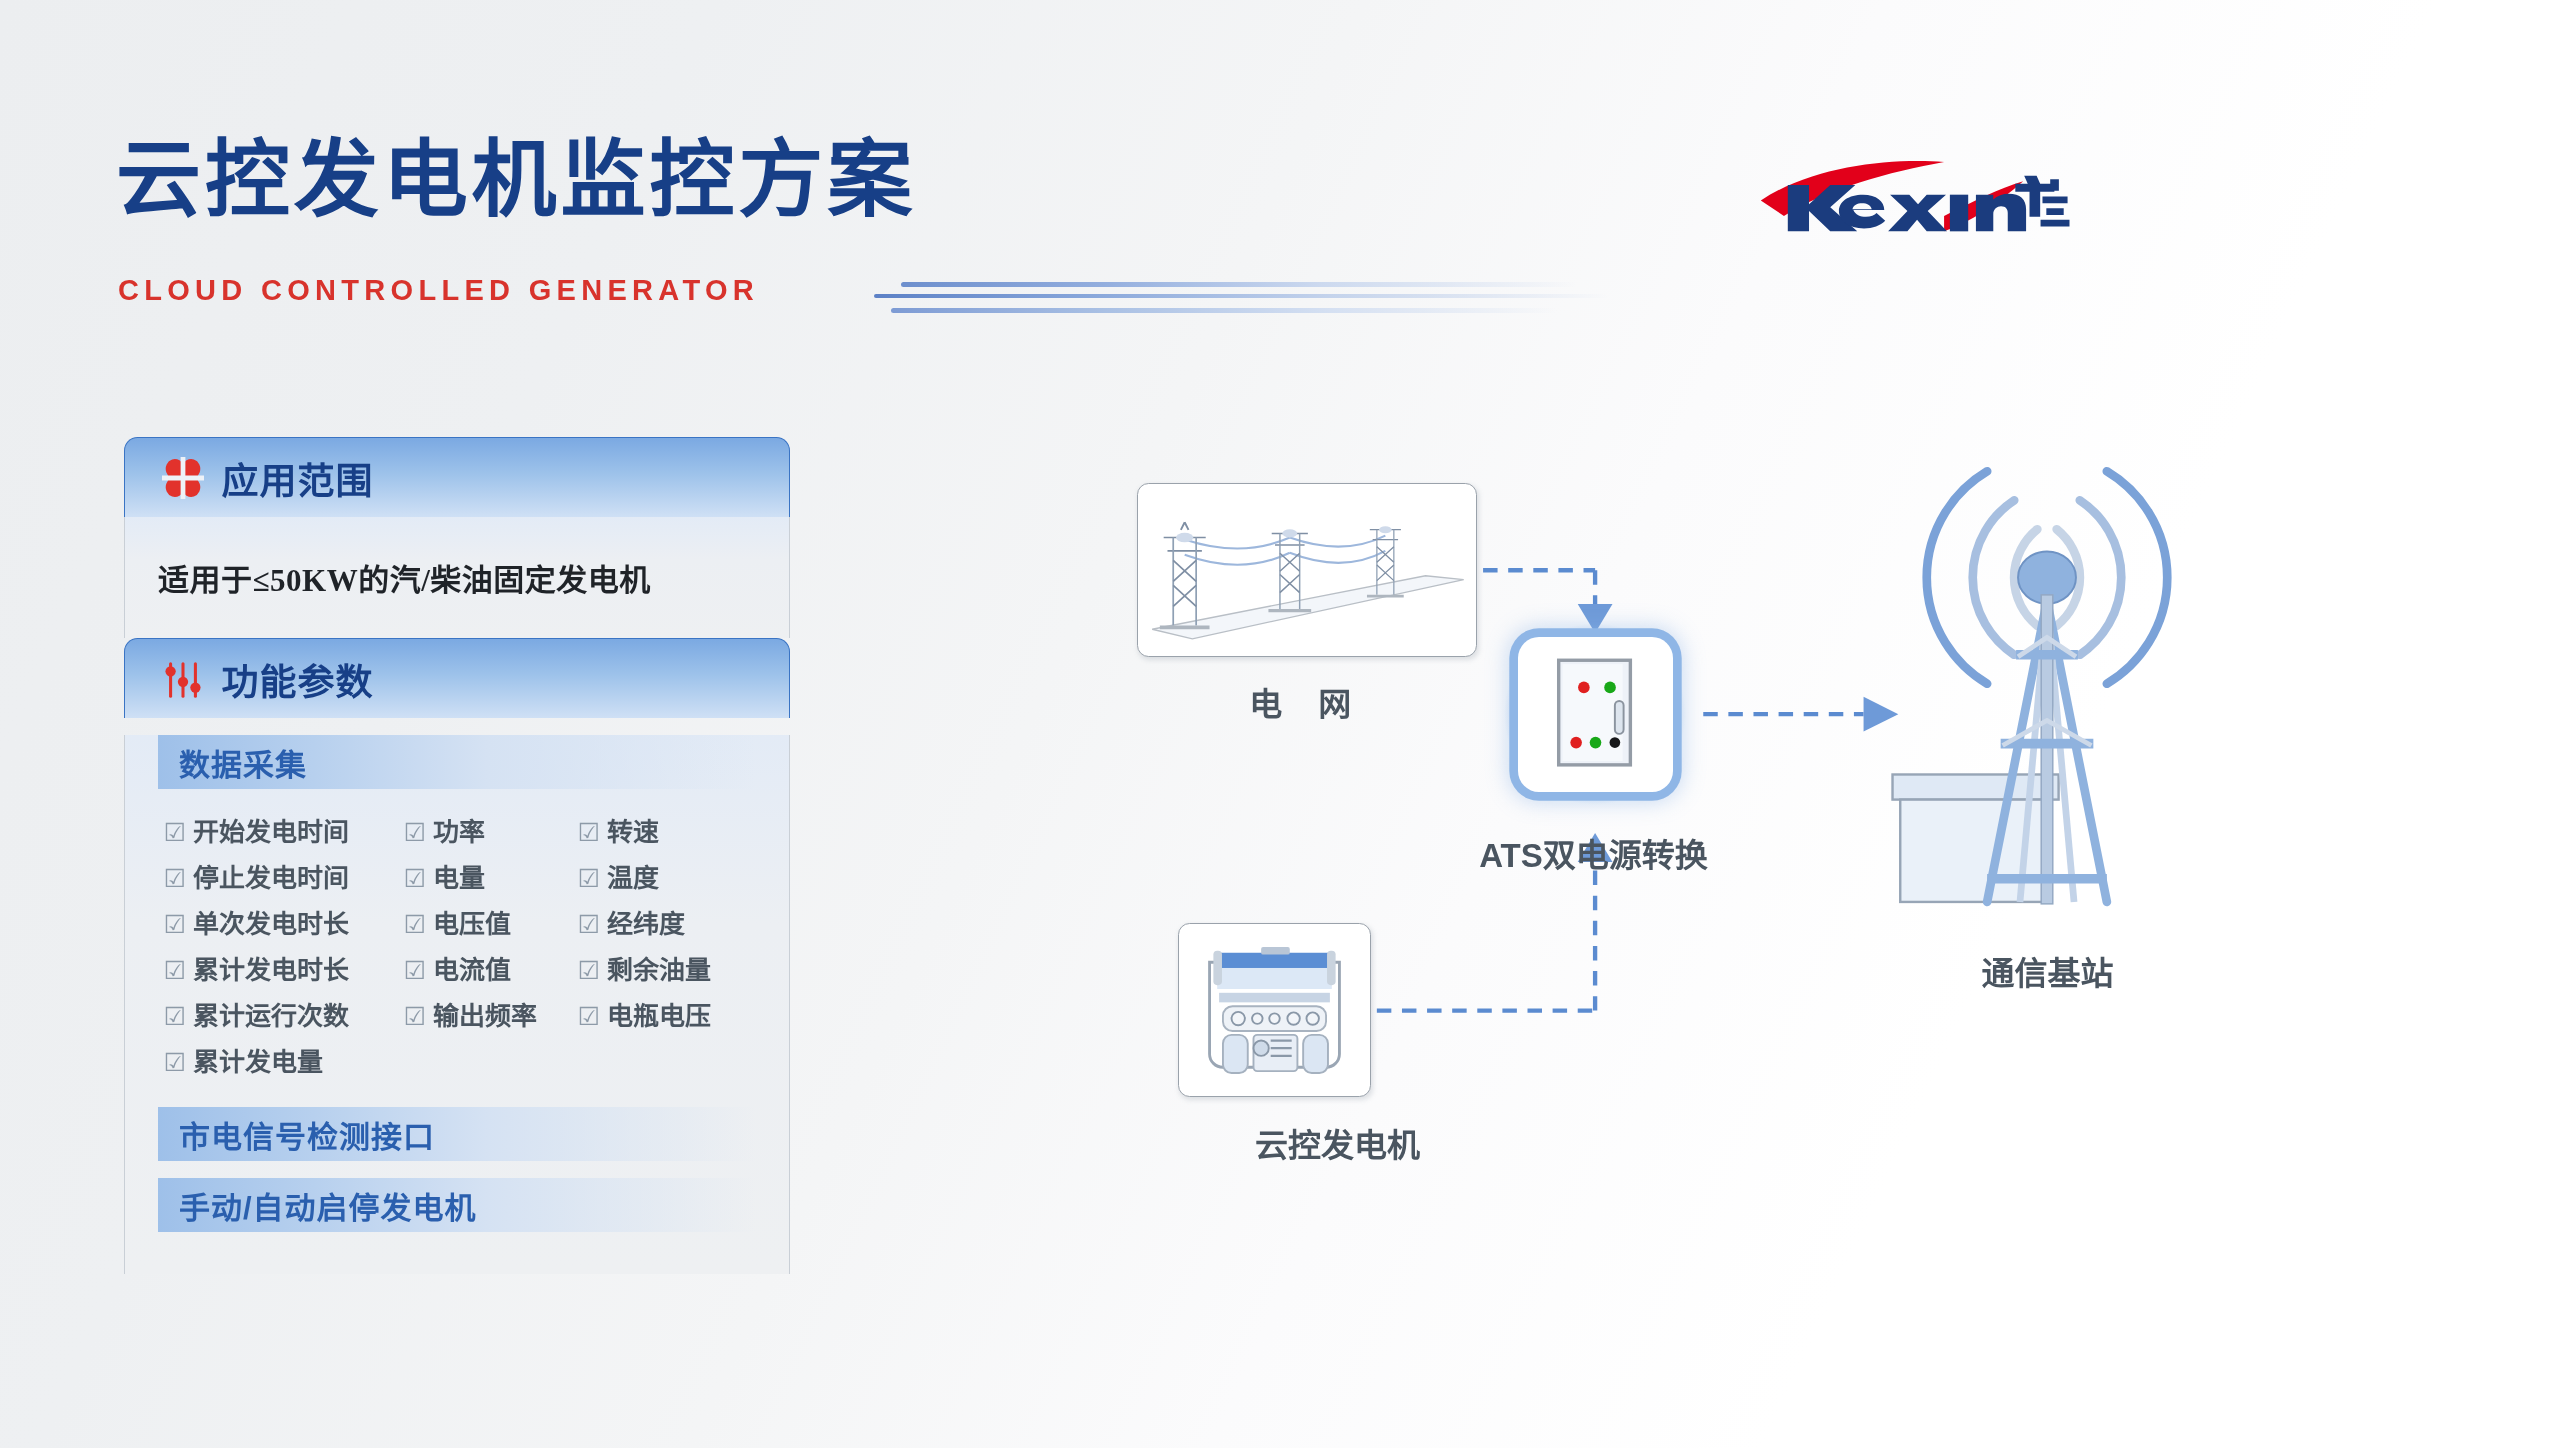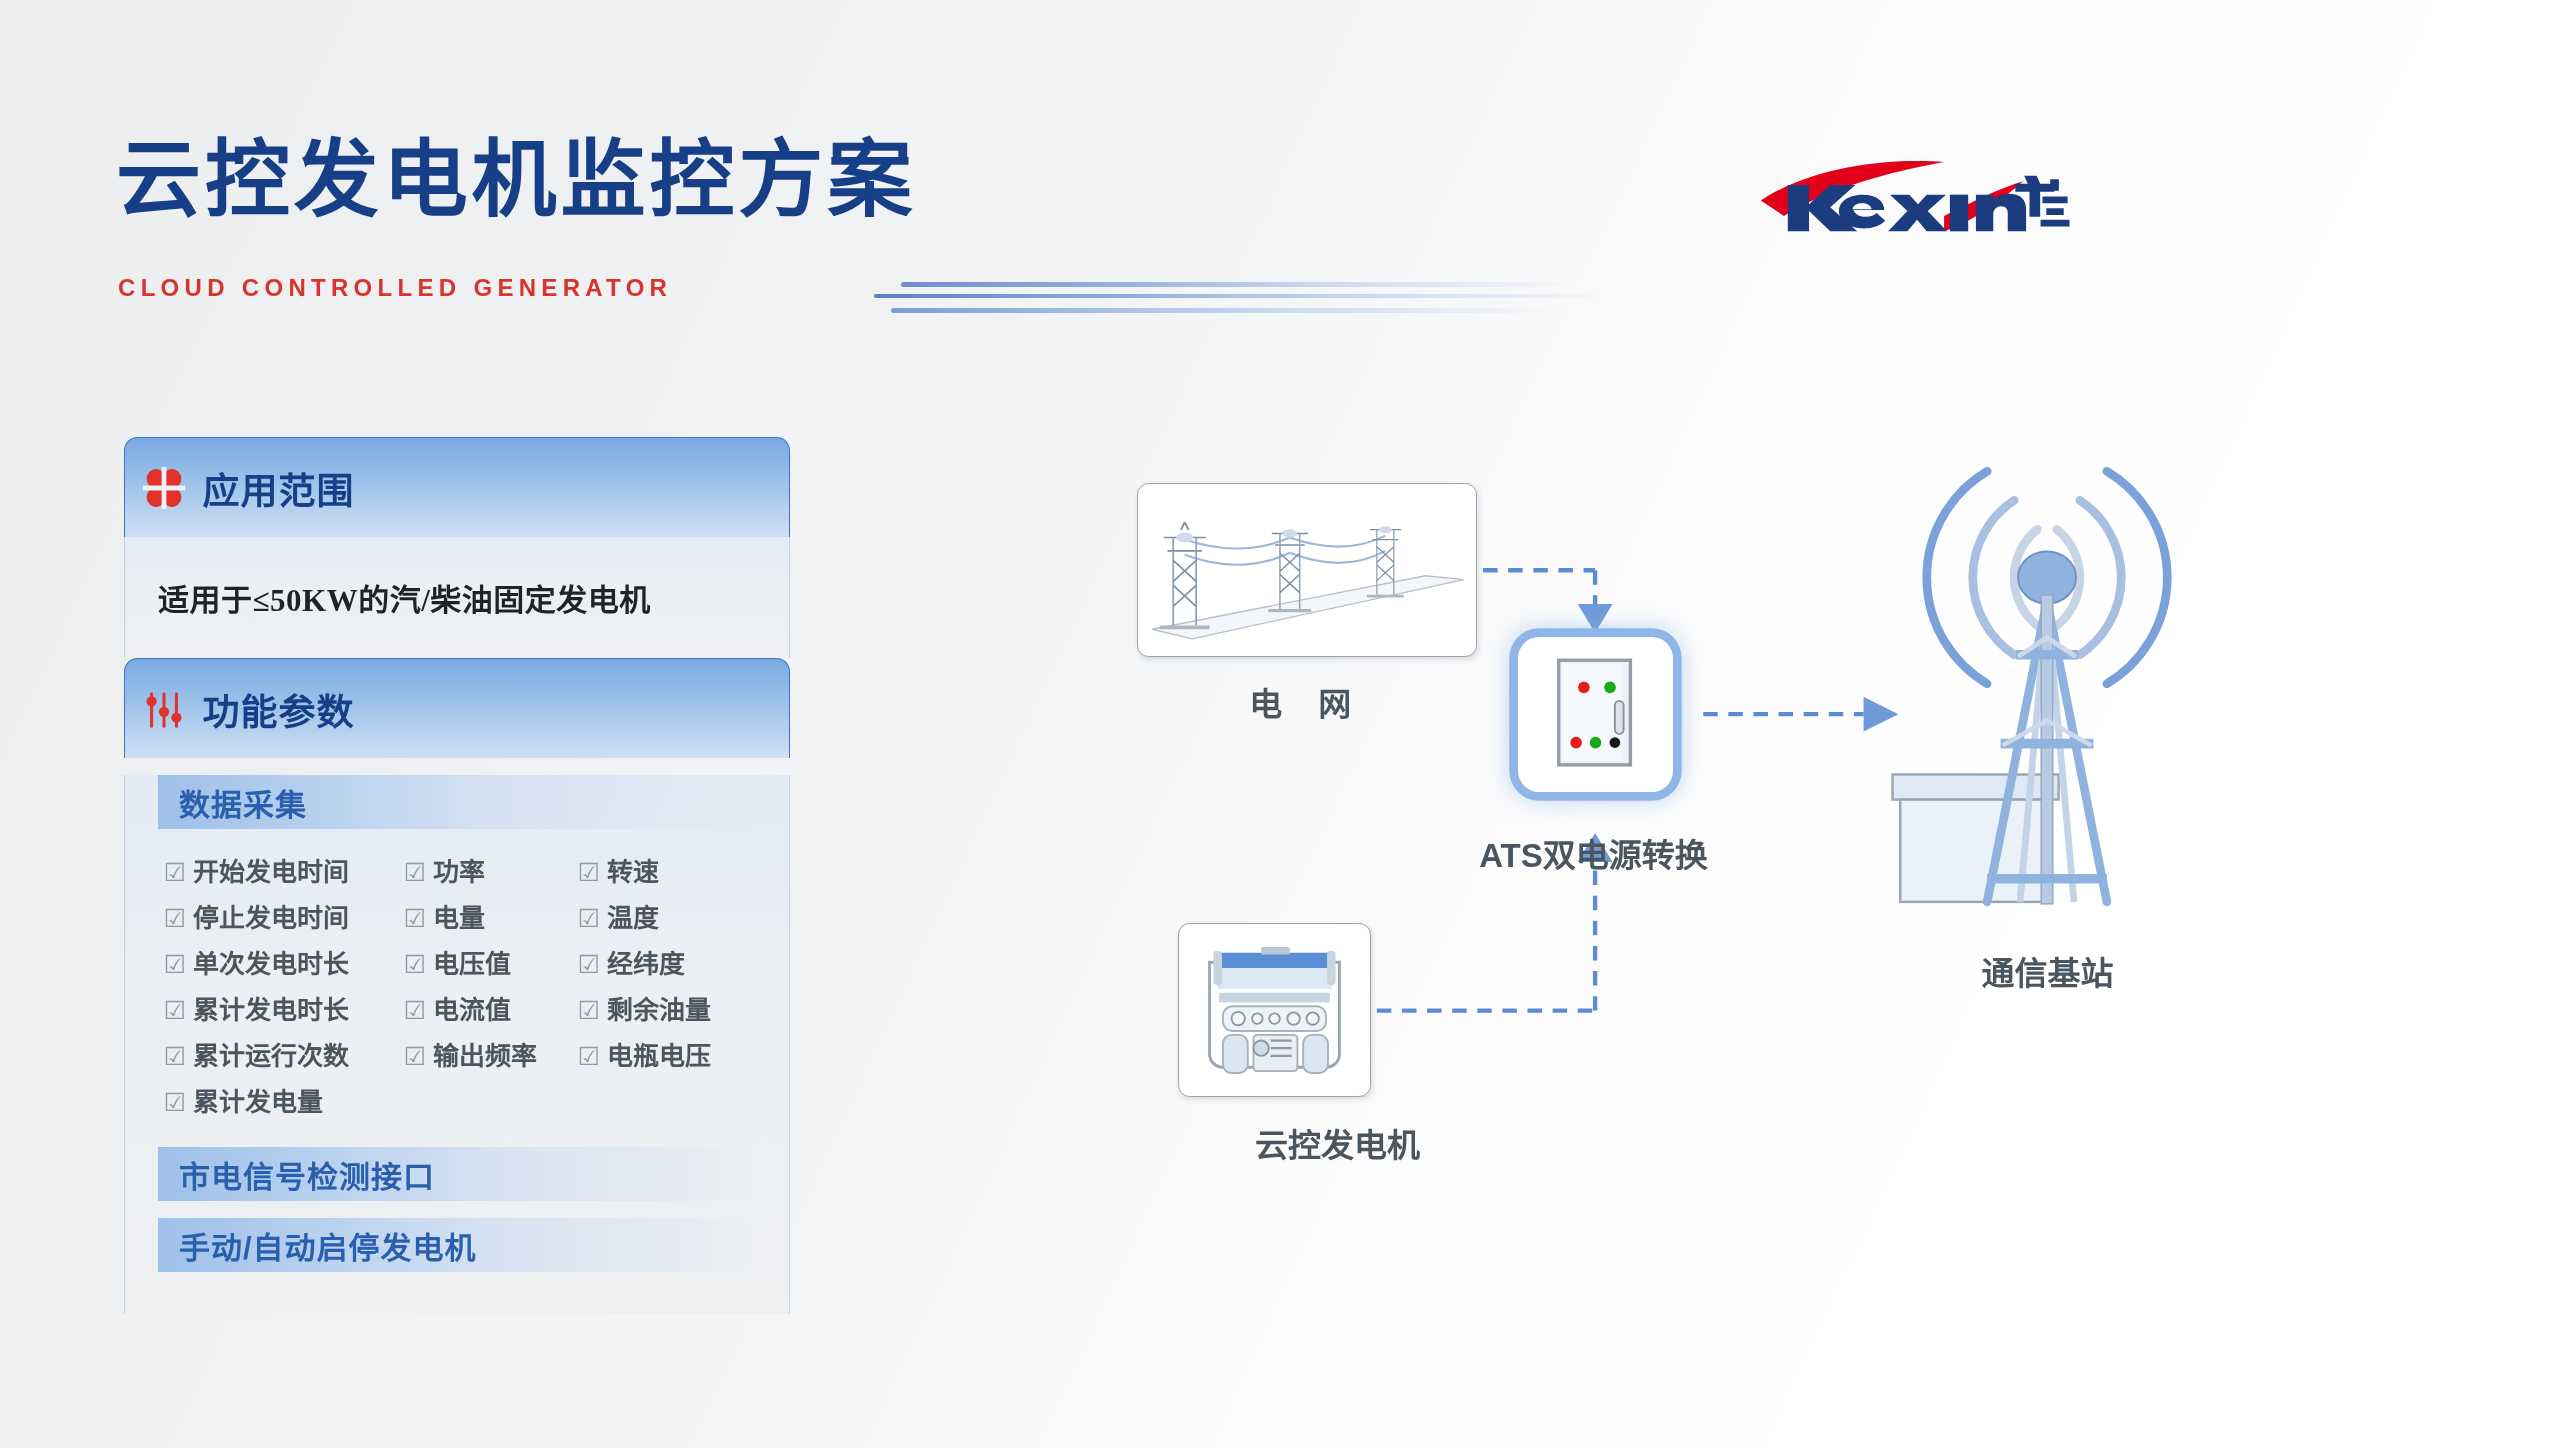--- a/index.html
+++ b/index.html
@@ -13,42 +13,42 @@
 
   
   .header{ position:absolute; left:0; top:0; width:2189px; height:348px; }
   .title{
     position:absolute; left:116px; top:135px;
     font-size:85px; font-weight:bold; color:#173f87;
     letter-spacing:3.9px; line-height:1.05; white-space:nowrap;
   }
   .subtitle{
     position:absolute; left:118px; top:274px;
-    font-size:24px; font-weight:bold; color:#d8332c;
+    font-size:29px; font-weight:bold; color:#d8332c;
     letter-spacing:5.3px; white-space:nowrap;
   }
   .deco-lines{ position:absolute; left:874px; top:278px; width:734px; height:39px; }
   .deco-lines i{ display:block; position:absolute; height:4.8px; border-radius:2.9px; }
   .dl1{ left:27px; top:3.9px;  width:676px; background:linear-gradient(90deg,#6d8fcd 0%,#93aede 30%,#ccd9ef 62%,rgba(220,230,245,0) 100%); }
   .dl2{ left:0px;  top:15.5px; width:734px; height:6.8px; background:linear-gradient(90deg,#5c81c6 0%,#86a5da 28%,#c4d3ec 62%,rgba(220,230,245,0) 100%); }
   .dl3{ left:17.4px; top:30px; width:666px; height:3.9px; background:linear-gradient(90deg,#7d9bd4 0%,#a9c0e4 32%,#d5e0f2 66%,rgba(225,233,246,0) 100%); }
 
   
   .logo{ position:absolute; right:106px; top:156px; width:328px; height:87px; }
   .logo svg{ width:100%; height:100%; display:block; }
 
   
   .panel{ position:absolute; left:124px; top:437px; width:666px; }
   .card{ position:relative; width:666px; }
   .card-head{
-    position:relative; height:100px;
+    position:relative; height:80px;
     border:1.9px solid #3a74c4; border-bottom:none;
     border-radius:13.5px 13.5px 0 0;
     background:linear-gradient(180deg,#7ba9e2 0%,#9dc2ea 45%,#cfe0f5 100%);
-    display:flex; align-items:center; padding-left:18px;
+    display:flex; align-items:center; padding-left:37px;
   }
   .card-head .hico{ width:42px; height:42px; margin-right:17.4px; flex:0 0 auto; }
   .card-head .htxt{ font-size:37px; font-weight:bold; color:#173f87; letter-spacing:1px; }
   .card-body{
     border-left:1px solid #c9cfd6; border-right:1px solid #c9cfd6;
     background:linear-gradient(180deg,#e3ebf6 0%,#eceff3 35%,#eef0f2 100%);
     padding:0 33px;
   }
   .card-body.scope{ height:121px; display:flex; align-items:center; }
   .scope-text{ font-size:31px; font-weight:bold; color:#1f2328; letter-spacing:0.5px;font-family:Liberation Serif, serif; }

